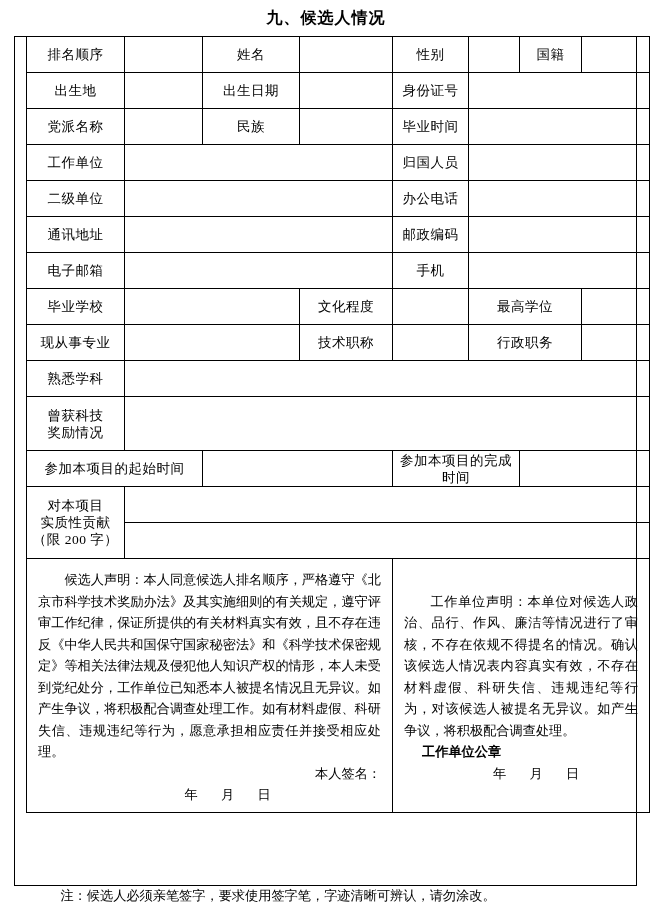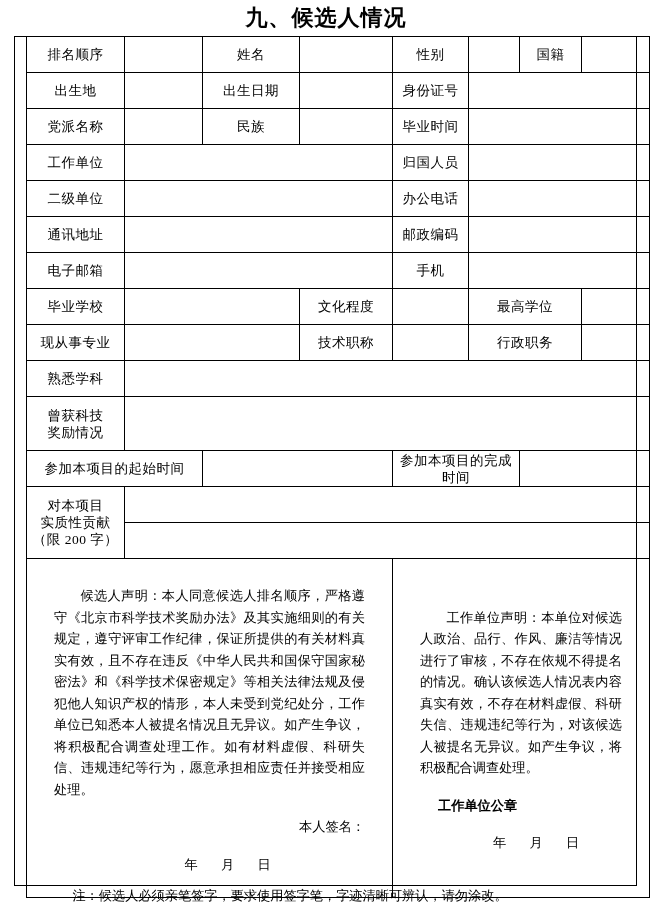--- a/index.html
+++ b/index.html
@@ -22,21 +22,21 @@
 
   
   .doc-title {
     position: absolute;
     top: 4px;
     left: 0;
     width: 652px;
     text-align: center;
     font-family: "Liberation Sans", "DejaVu Sans", sans-serif;
     font-weight: bold;
-    font-size: 22px;
+    font-size: 16px;
     letter-spacing: 1px;
     line-height: 28px;
   }
 
   
   table.form {
     position: absolute;
     left: 26px;
     top: 36px;
     width: 623px;
@@ -91,21 +91,21 @@
     padding: 0;
   }
   .decl-inner {
     padding: 10px 9px 6px 9px;
     font-size: 13.2px;
     line-height: 21.5px;
     text-align: justify;
     text-justify: inter-ideograph;
   }
   .decl-inner p {
-    margin: 16px;
+    margin: 0;
   }
   .decl-body {
     text-indent: 2em;
   }
   .sign-line {
     margin-top: 6px;
     text-align: right;
     padding-left: 10px;
   }
   .date-line {
@@ -123,21 +123,21 @@
   .stamp-line {
     margin-top: 14px;
     text-align: left;
     padding-left: 18px;
     font-weight: bold;
   }
 
   
   .footnote {
     position: absolute;
-    left: 16px;
+    left: 4px;
     top: 886px;
     width: 548px;
     text-align: center;
     font-size: 13.2px;
     line-height: 20px;
   }
 </style>
 </head>
 <body>
 

